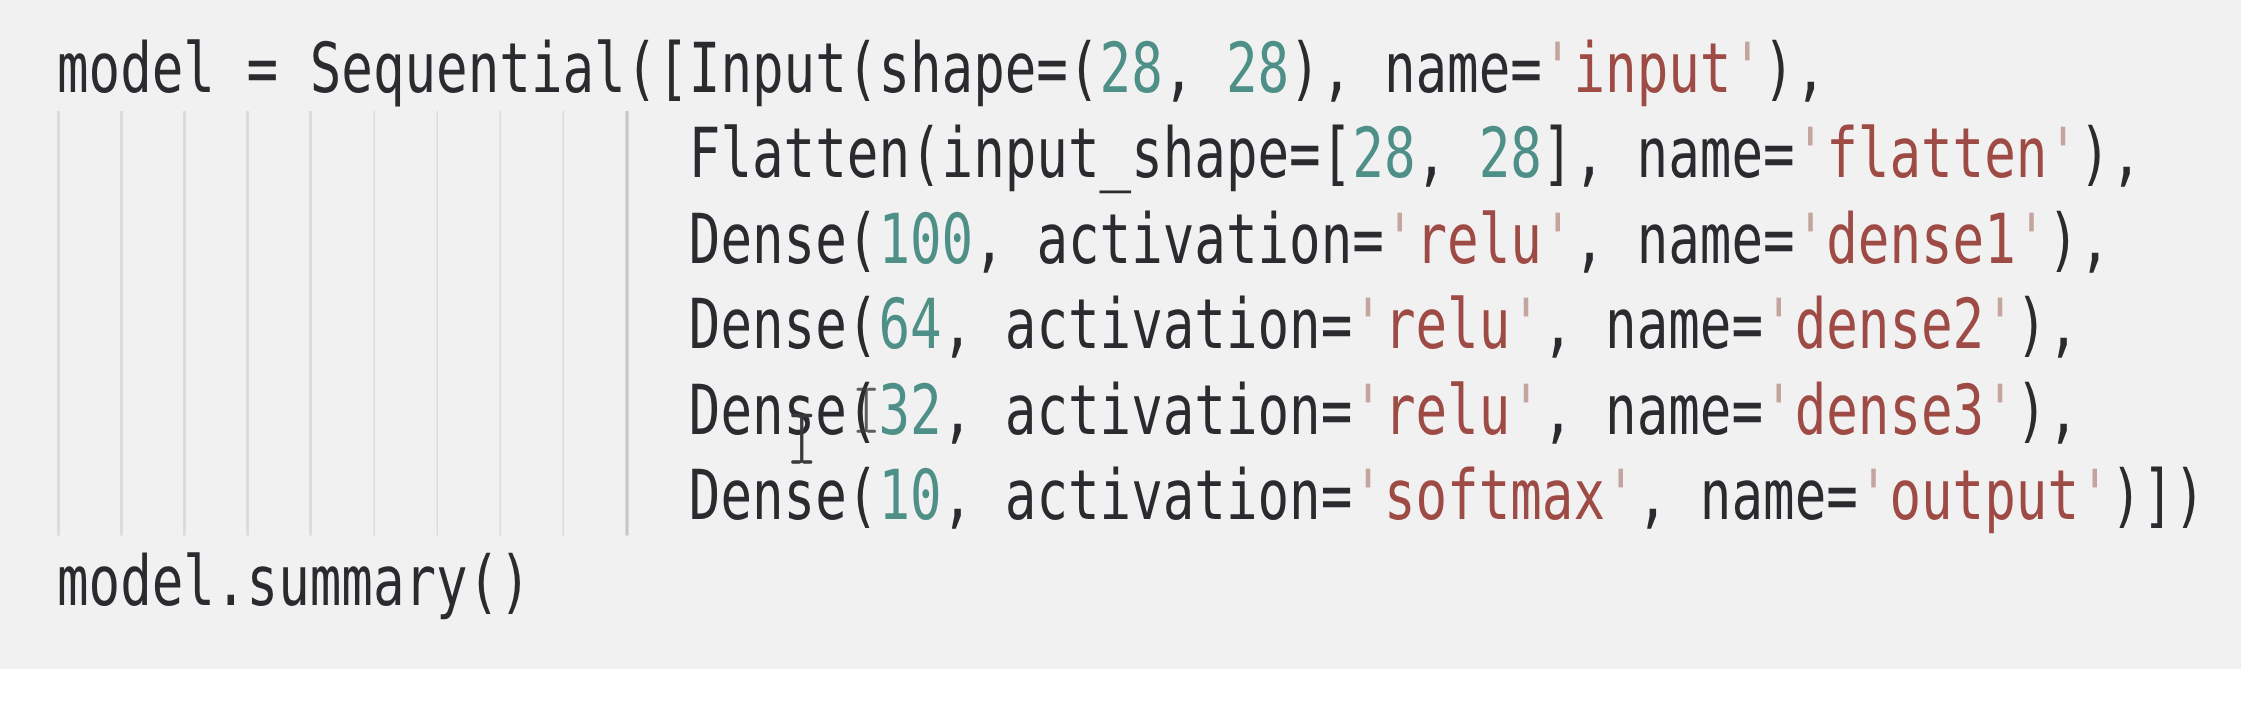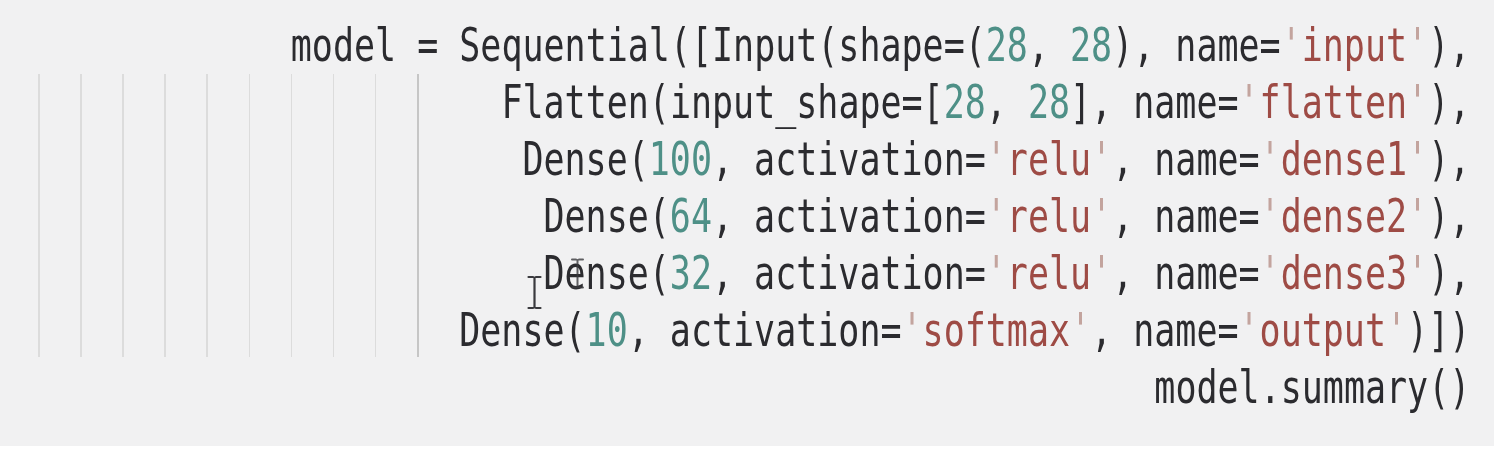--- a/index.html
+++ b/index.html
@@ -12,21 +12,20 @@
   }
   .page {
     position: relative;
     width: 1494px; height: 474px;
   }
   .editor {
     position: absolute;
     left: 0; top: 0;
     width: 1494px; height: 446px;
     background: var(--editor-bg, #f1f1f2);
-    text-align: right;
   }
   .indent-guides {
     position: absolute;
     left: 38px; top: 74px;
     width: 420px; height: 283px;
     pointer-events: none;
   }
   .indent-guide {
     position: absolute;
     top: 0;

